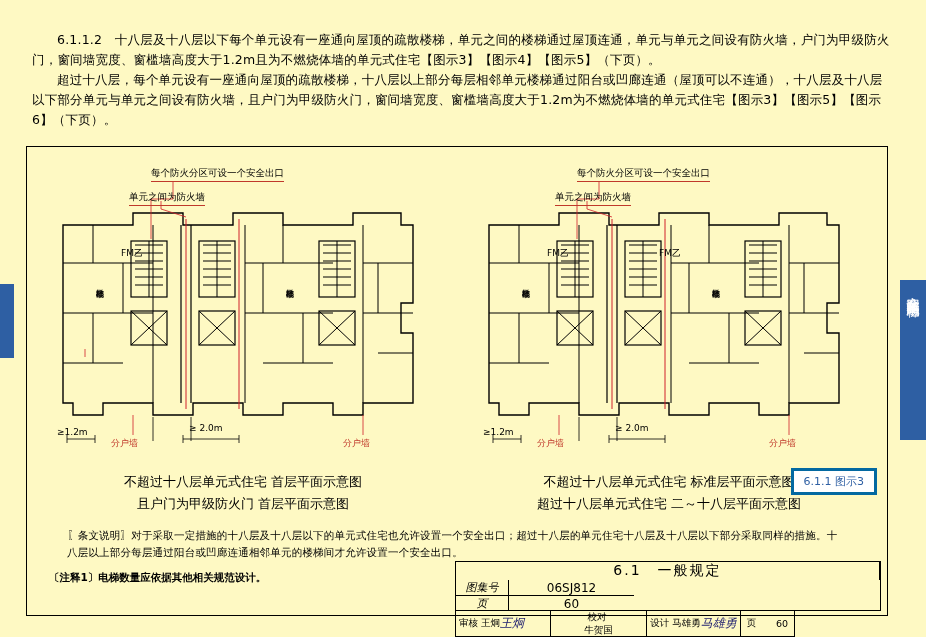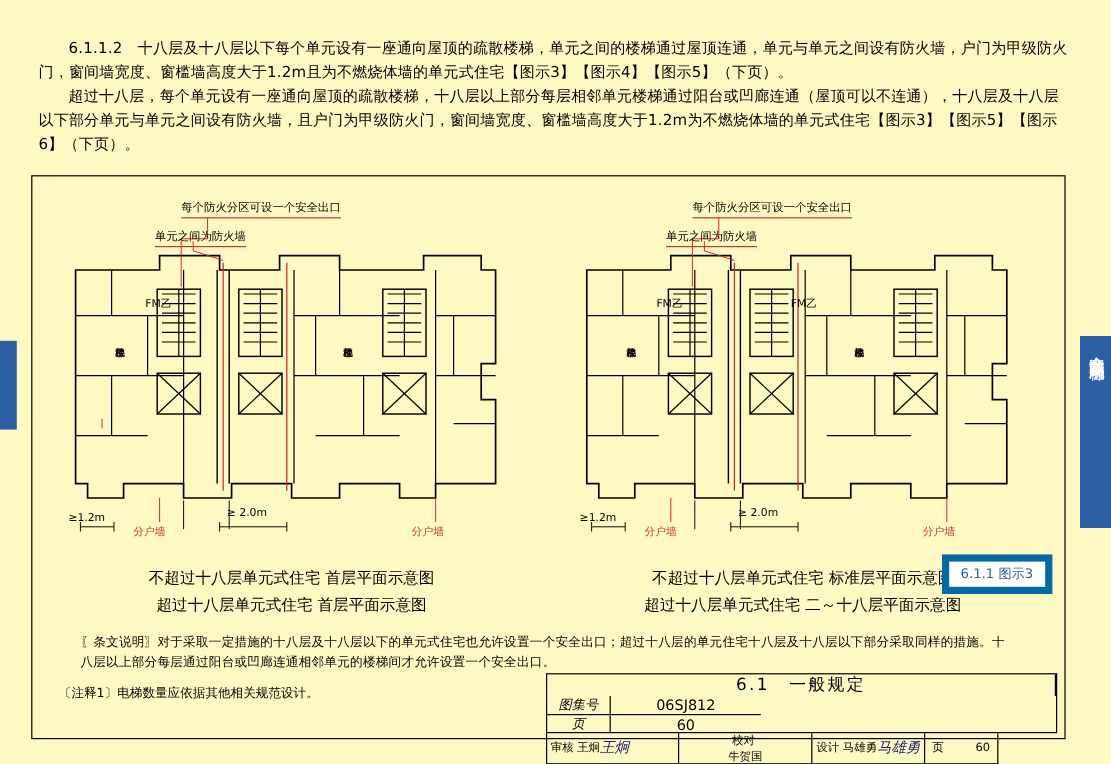--- a/index.html
+++ b/index.html
@@ -121,21 +121,21 @@
     color: #000;
     white-space: nowrap;
     text-align: center;
   }
 
   
   .fig-badge {
     position: absolute;
     right: 10px;
     bottom: 120px;
-    border: 6px solid #0369a1;
+    border: 3px solid #0369a1;
     color: #2e5fa3;
     font-size: 11px;
     padding: 3px 10px;
     white-space: nowrap;
     background: #fff;
   }
 
   
   .explain {
     position: absolute;
@@ -146,20 +146,21 @@
     line-height: 17px;
     color: #000;
     letter-spacing: 0.2px;
   }
   .note1 {
     position: absolute;
     left: 22px;
     top: 424px;
     font-size: 10.5px;
     color: #000;
+    font-weight: bold;
   }
 
   
   .titleblock {
     position: absolute;
     left: 428px;
     top: 414px;
     width: 426px;
     height: 50px;
     border: 1px solid #000;
@@ -201,21 +202,21 @@
     flex: 1;
     font-size: 12px;
     text-align: center;
   }
 
   
   .sigrow {
     position: absolute;
     left: 428px;
     top: 464px;
-    width: 377px;
+    width: 340px;
     height: 26px;
     border: 1px solid #000;
     border-top: none;
     box-sizing: border-box;
     display: flex;
     font-size: 10px;
   }
   .sig-cell {
     display: flex;
     align-items: center;
@@ -333,21 +334,21 @@
       <div class="lbl" style="left:88px; top:94px;">FM乙</div>
       <div class="lbl-v" style="left:62px; top:130px;">疏散楼梯</div>
       <div class="lbl-v" style="left:252px; top:130px;">疏散楼梯</div>
 
       <div class="lbl" style="left:24px; top:274px;">≥1.2m</div>
       <div class="lbl" style="left:156px; top:270px;">≥ 2.0m</div>
       <div class="lbl" style="left:78px; top:284px; color:#c0392b;">分户墙</div>
       <div class="lbl" style="left:310px; top:284px; color:#c0392b;">分户墙</div>
 
       <div class="caption" style="left:0; top:320px; width:420px;">不超过十八层单元式住宅  首层平面示意图</div>
-      <div class="caption" style="left:0; top:342px; width:420px;">超过十八层单元式住宅   首层平面示意图</div>
+      <div class="caption" style="left:0; top:342px; width:420px;">且户门为甲级防火门   首层平面示意图</div>
     </div>
 
     <div class="draw-col right">
       <svg width="420" height="360" viewBox="0 0 420 360">
         <g stroke="#000" fill="none" stroke-width="1">
           <path d="M30 72 L100 72 L100 60 L150 60 L150 72 L200 72 L200 60 L250 60 L250 72 L320 72 L320 60 L368 60 L368 72 L380 72
                    L380 150 L368 150 L368 180 L380 180 L380 250 L330 250 L330 262 L300 262 L300 250 L250 250 L250 262 L210 262
                    L210 250 L160 250 L160 262 L120 262 L120 250 L70 250 L70 262 L40 262 L40 250 L30 250 Z" stroke-width="1.4"></path>
 
           <path d="M30 110 L120 110 M60 72 L60 110 M90 110 L90 160 M30 160 L120 160

